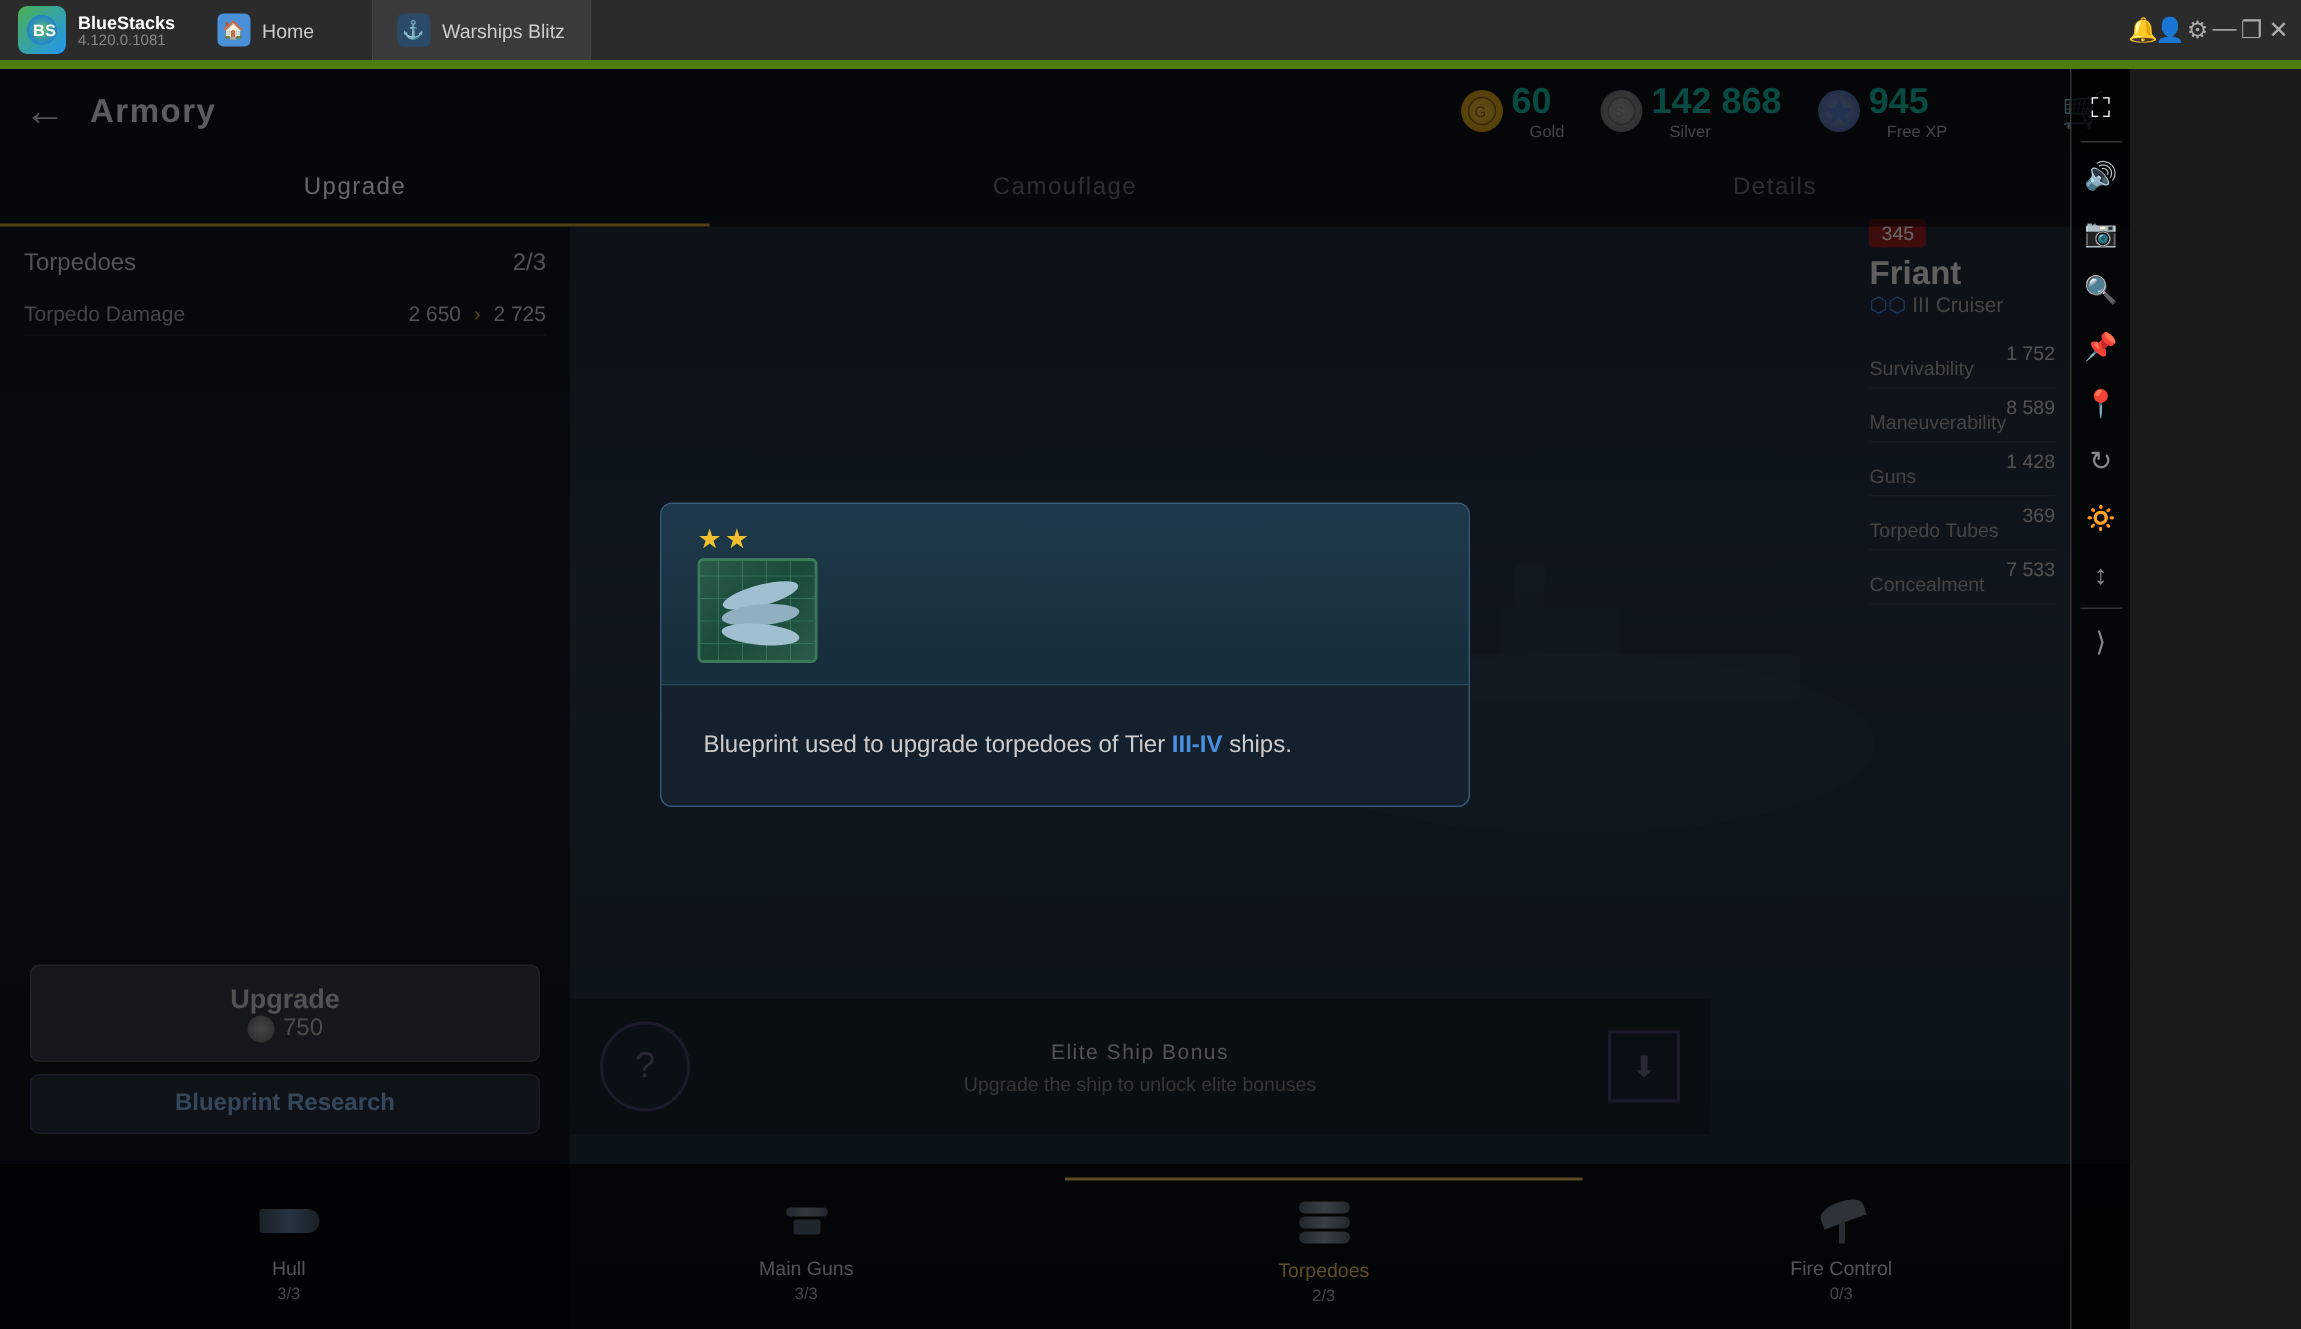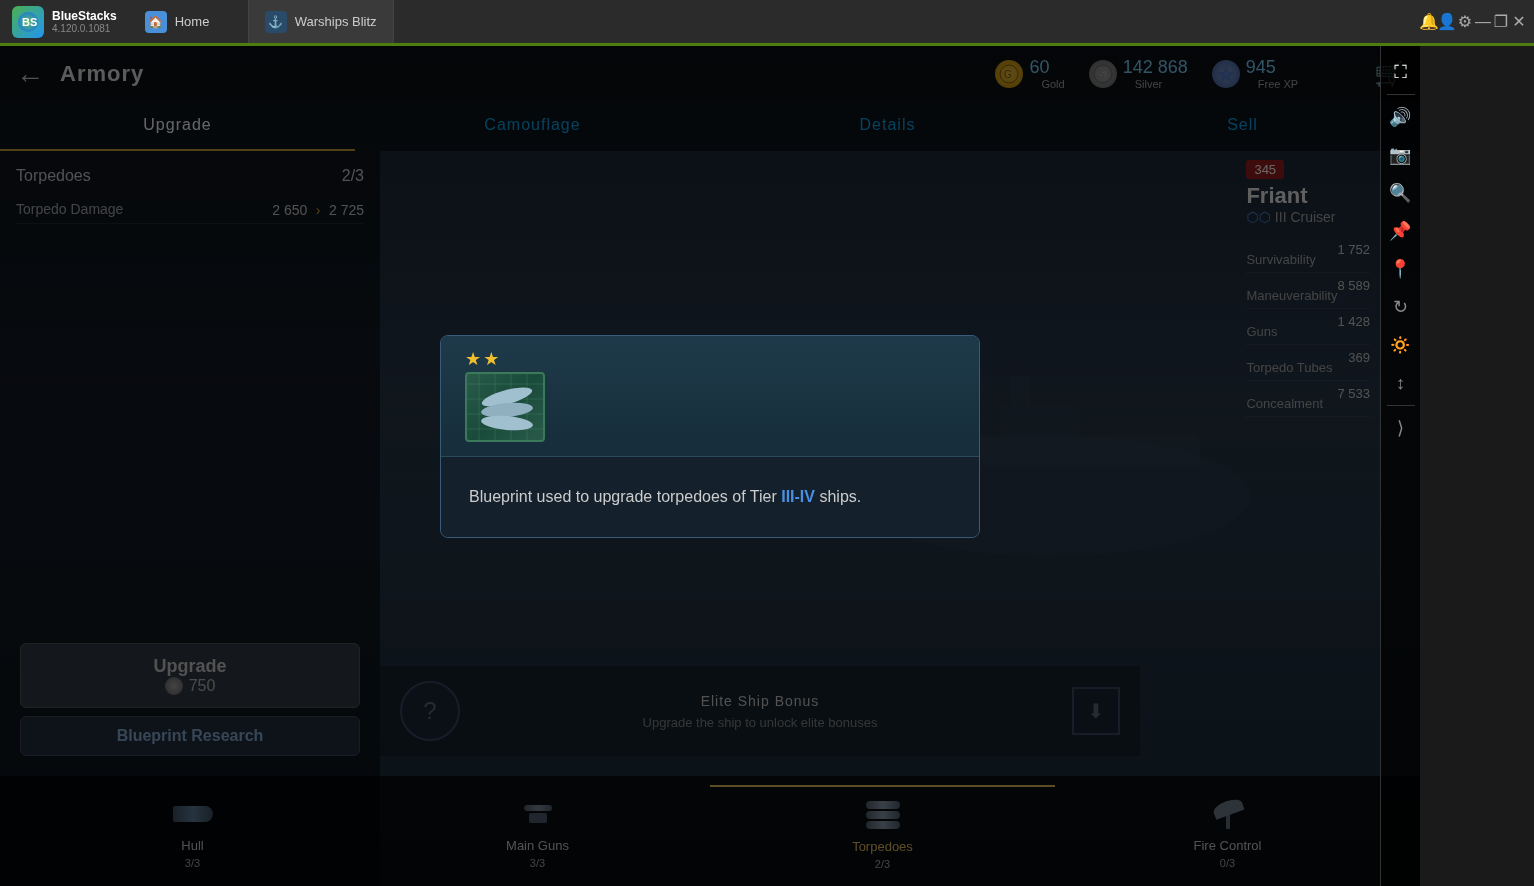--- a/index.html
+++ b/index.html
@@ -10,21 +10,21 @@
       font-family: 'Arial', sans-serif;
       background: #1a1a1a;
     }
 
     
     .title-bar {
       height: 46px;
       background: #2b2b2b;
       display: flex;
       align-items: center;
-      border-bottom: 3px solid #4d7c0f;
+      border-bottom: 6px solid #4d7c0f;
     }
     .bluestacks-logo {
       display: flex;
       align-items: center;
       padding: 0 12px;
       gap: 8px;
     }
     .bs-icon {
       width: 32px;
       height: 32px;
@@ -160,23 +160,23 @@
       height: 28px;
       border-radius: 50%;
       display: flex;
       align-items: center;
       justify-content: center;
     }
     .gold-icon { background: radial-gradient(circle, #f0c040, #c89000); }
     .silver-icon { background: radial-gradient(circle, #aaa, #666); }
     .xp-icon { background: radial-gradient(circle, #80a0d0, #4060a0); }
     .currency-value {
-      color: #7dd3fc;
-      font-size: 18px;
-      font-weight: normal;
+      color: #14b8a6;
+      font-size: 24px;
+      font-weight: bold;
     }
     .currency-label {
       color: #aaa;
       font-size: 11px;
       display: block;
       text-align: center;
       margin-left: 12px;
     }
     .currency-stack {
       display: flex;
@@ -196,21 +196,21 @@
       height: 50px;
       background: rgba(0,0,0,0.5);
       display: flex;
       z-index: 10;
     }
     .nav-tab {
       flex: 1;
       display: flex;
       align-items: center;
       justify-content: center;
-      color: #0ea5e9;
+      color: #737373;
       font-size: 16px;
       letter-spacing: 1px;
       cursor: pointer;
       border-bottom: 2px solid transparent;
     }
     .nav-tab.active {
       color: #fff;
       border-bottom: 2px solid #c8a030;
     }
 
@@ -716,23 +716,20 @@
     <div class="nav-tabs">
       <div class="nav-tab active">
         <span>Upgrade</span>
       </div>
       <div class="nav-tab">
         <span>Camouflage</span>
       </div>
       <div class="nav-tab">
         <span>Details</span>
       </div>
-      <div class="nav-tab">
-        <span>Sell</span>
-      </div>
     </div>
 
     <div class="left-panel">
       <div class="category-row">
         <span class="category-name">Torpedoes</span>
         <span class="category-count">2/3</span>
       </div>
       <div class="stat-row">
         <span class="stat-name">Torpedo Damage</span>
         <div>
@@ -749,21 +746,21 @@
         <div class="upgrade-btn-cost">
           <span class="cost-icon"></span>
           <span>750</span>
         </div>
       </div>
       <div class="blueprint-btn">
         <span class="blueprint-btn-title">Blueprint Research</span>
       </div>
     </div>
 
-    <div style="position:absolute; top:114px; right:50px; z-index:6;">
+    <div style="position:absolute; top:100px; right:50px; z-index:6;">
       <div style="background:rgba(180,30,30,0.85); color:#fff; font-size:13px; padding:2px 8px; border-radius:3px; display:inline-block; margin-bottom:4px;">345</div>
       <div style="color:#eee; font-size:22px; font-weight:bold; display:block;">Friant</div>
       <div style="color:#aaa; font-size:14px; display:flex; align-items:center; gap:4px; margin-bottom:12px;">
         <span style="color:#4a90e2;">⬡⬡</span>
         <span>III Cruiser</span>
       </div>
       <div>
         <div class="ship-stat-row">
           <span class="ship-stat-name">Survivability</span>
           <span class="ship-stat-value">1 752</span>

